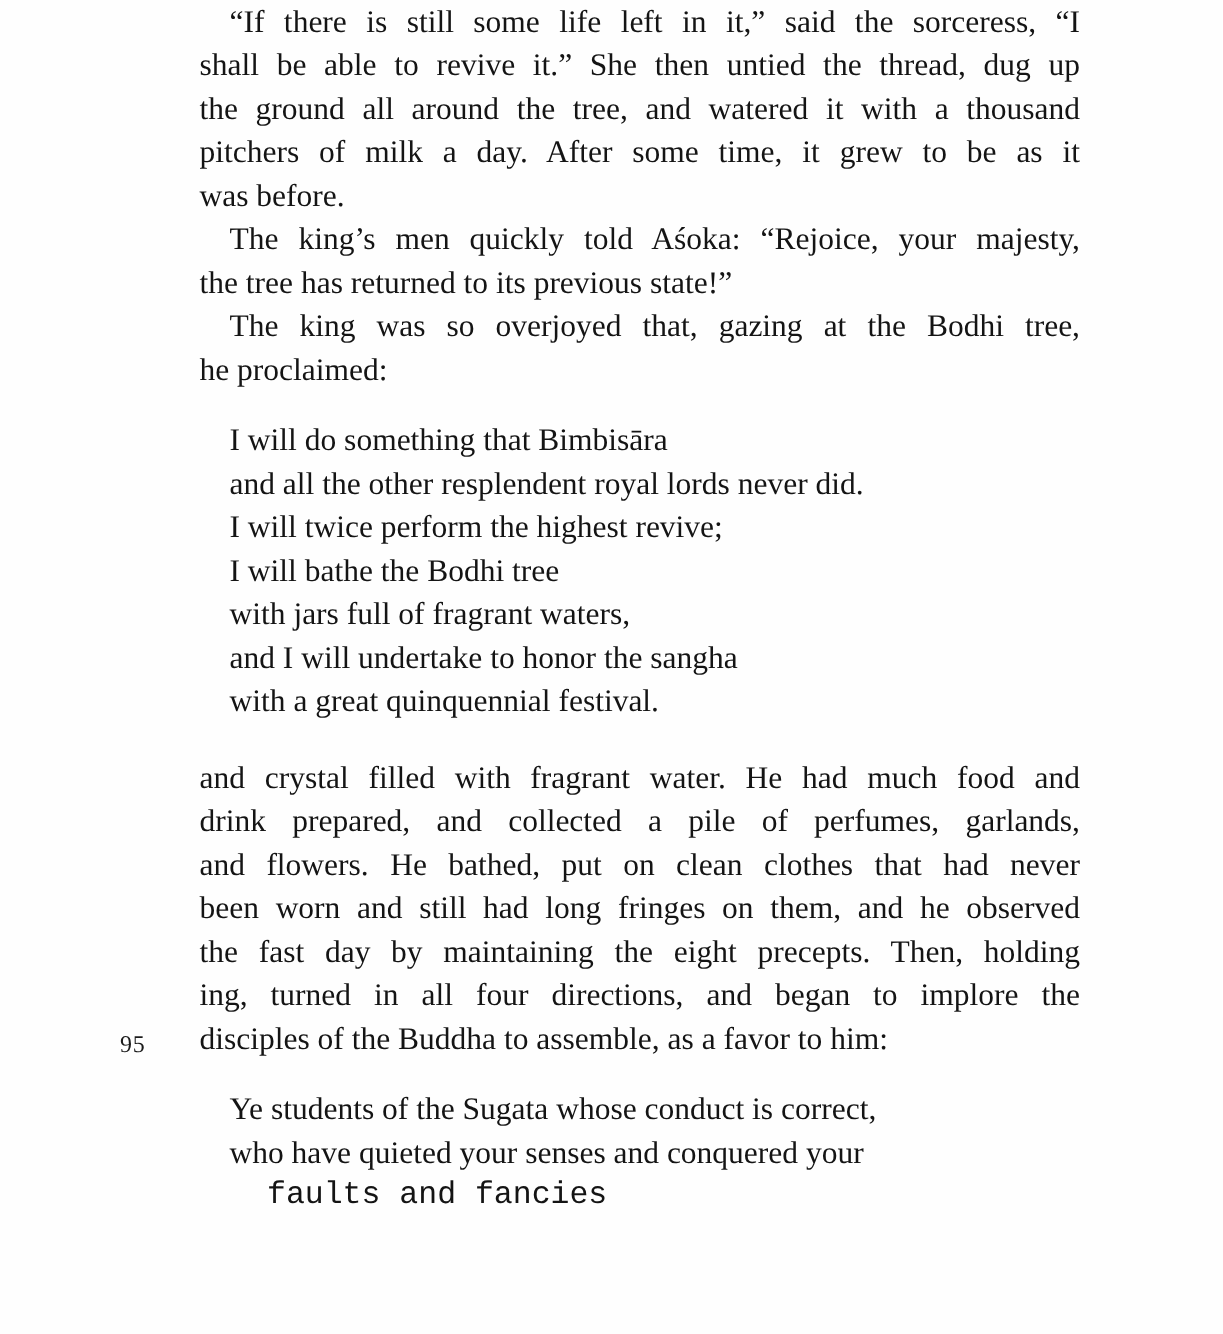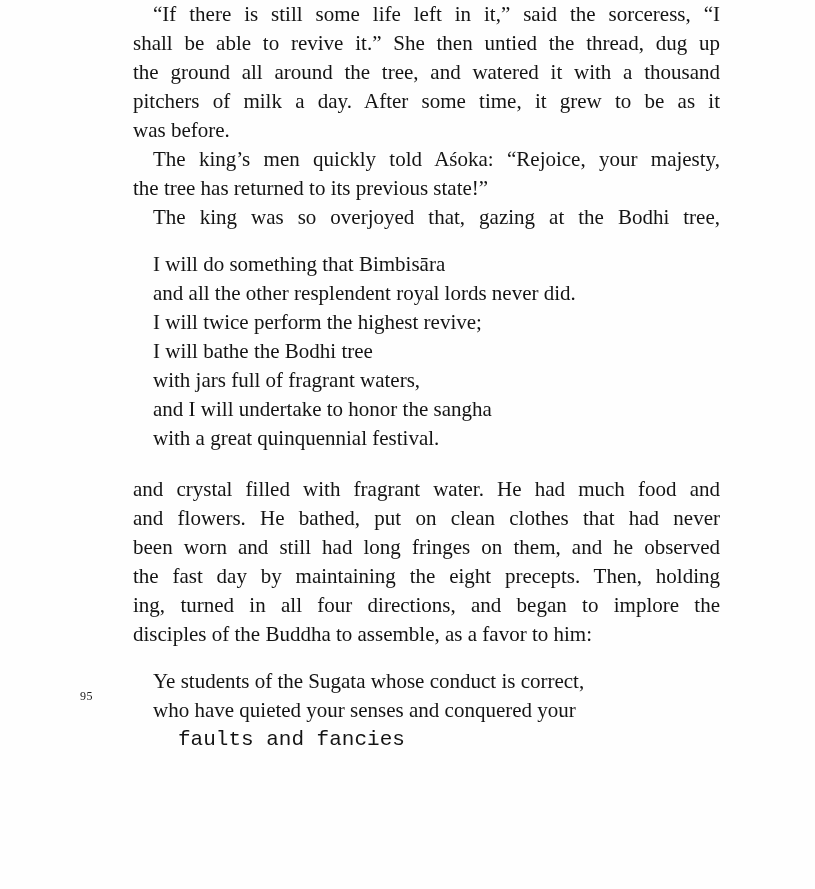--- a/index.html
+++ b/index.html
@@ -13,21 +13,21 @@
     height: 889px;
     background: #fefefe;
     overflow: hidden;
     font-family: "Liberation Serif", "DejaVu Serif", serif;
     color: #141414;
   }
   .margin-num {
     position: absolute;
     left: 80px;
     top: 682px;
-    font-size: 12px;
+    font-size: 16px;
     line-height: 29px;
     letter-spacing: 0.5px;
     color: #1a1a1a;
   }
   .text-column {
     position: absolute;
     left: 133px;
     top: 0px;
     width: 587px;
     font-size: 21px;
@@ -66,32 +66,34 @@
         <div class="line just">the ground all around the tree, and watered it with a thousand</div>
         <div class="line just">pitchers of milk a day. After some time, it grew to be as it</div>
         <div class="line">was before.</div>
       </div>
       <div class="block block-para">
         <div class="line first just">The king’s men quickly told Aśoka: “Rejoice, your majesty,</div>
         <div class="line">the tree has returned to its previous state!”</div>
       </div>
       <div class="block block-para">
         <div class="line first just">The king was so overjoyed that, gazing at the Bodhi tree,</div>
+        <div class="line">he proclaimed:</div>
       </div>
       <div class="block block-verse">
         <div class="line">I will do something that Bimbisāra</div>
         <div class="line">and all the other resplendent royal lords never did.</div>
         <div class="line">I will twice perform the highest revive;</div>
         <div class="line">I will bathe the Bodhi tree</div>
         <div class="line">with jars full of fragrant waters,</div>
         <div class="line">and I will undertake to honor the sangha</div>
         <div class="line">with a great quinquennial festival.</div>
       </div>
       <div class="block block-para">
         <div class="line just">and crystal filled with fragrant water. He had much food and</div>
+        <div class="line just">drink prepared, and collected a pile of perfumes, garlands,</div>
         <div class="line just">and flowers. He bathed, put on clean clothes that had never</div>
         <div class="line just">been worn and still had long fringes on them, and he observed</div>
         <div class="line just">the fast day by maintaining the eight precepts. Then, holding</div>
         <div class="line just">ing, turned in all four directions, and began to implore the</div>
         <div class="line">disciples of the Buddha to assemble, as a favor to him:</div>
       </div>
       <div class="block block-verse">
         <div class="line">Ye students of the Sugata whose conduct is correct,</div>
         <div class="line">who have quieted your senses and conquered your</div>
         <div class="line hang">faults and fancies</div>

